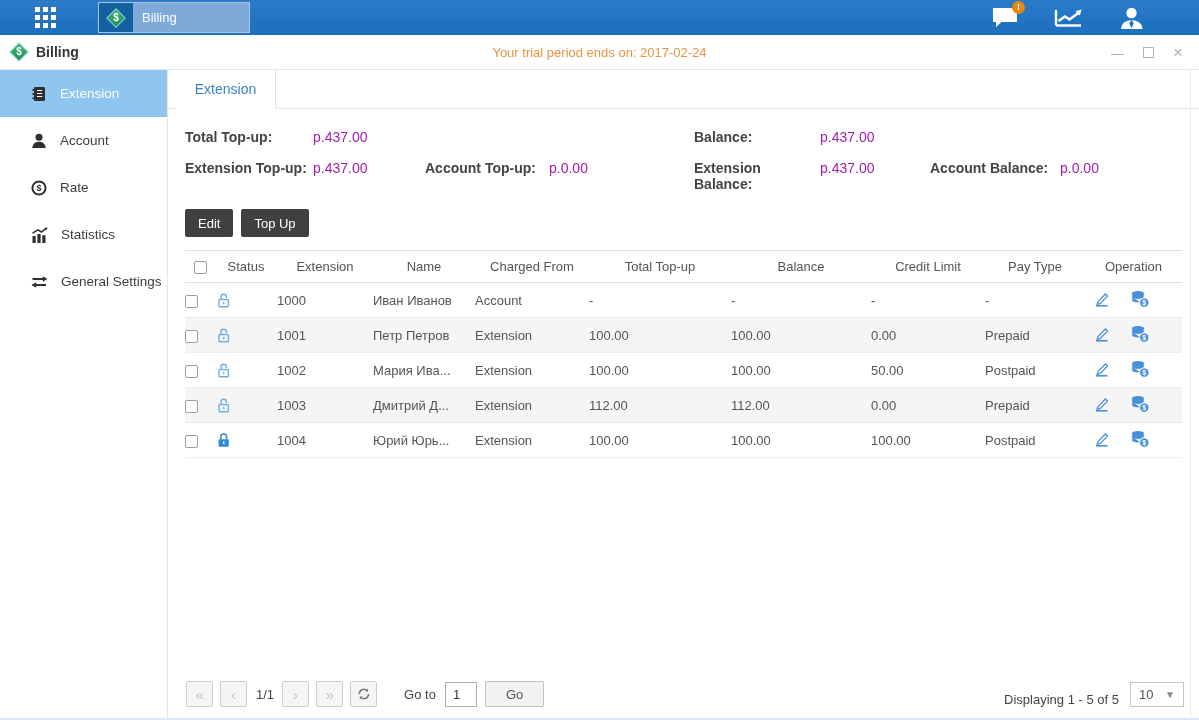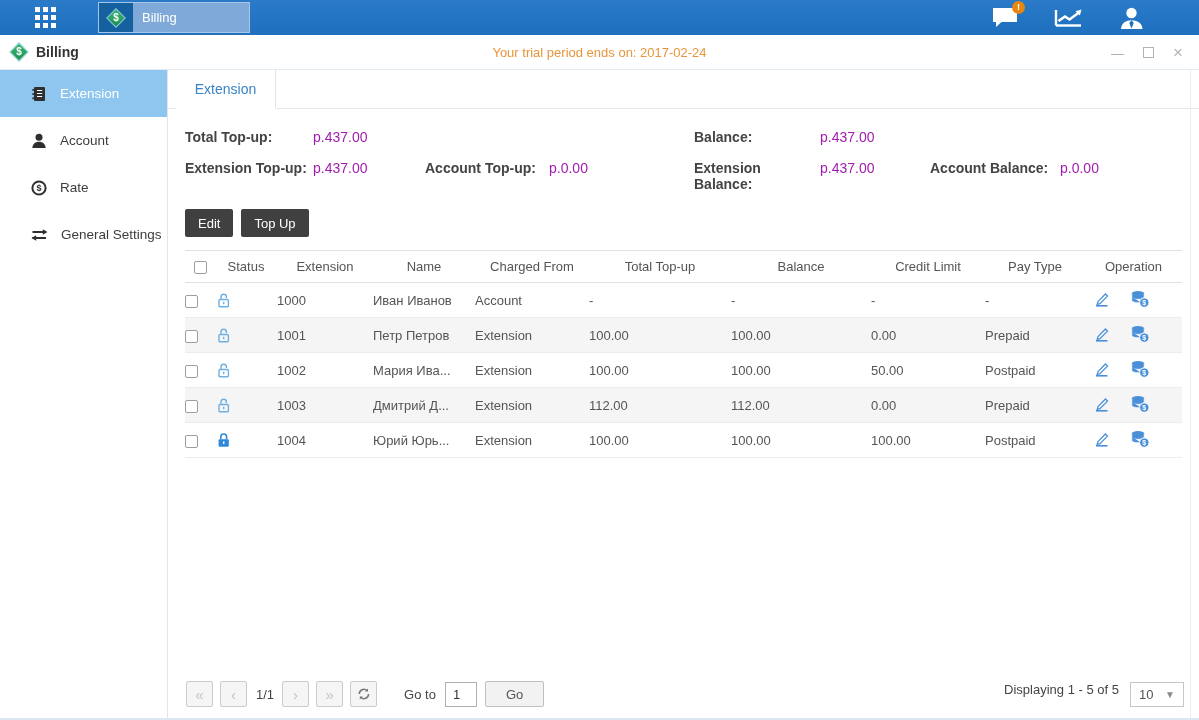--- a/index.html
+++ b/index.html
@@ -63,21 +63,21 @@
   td.locked .lock-closed { display:inline; }
   .op-icon { display:inline-block; margin:0 8px; cursor:pointer; vertical-align:middle; }
 
   .pagination { height:48px; flex:0 0 auto; display:flex; align-items:center; padding:0 15px 0 18px; }
   .pg-btn { width:27px; height:26px; background:#f5f5f5; border:1px solid #ccc; border-radius:2px; display:flex; align-items:center; justify-content:center; color:#c3c3c3; font-size:15px; margin-right:7px; cursor:pointer; font-family:inherit; }
   .pg-page { color:#444; margin:0 8px 0 2px; }
   .pg-refresh { color:#777; }
   .goto-label { margin:0 9px 0 20px; color:#444; }
   .goto-input { width:32px; height:25px; border:1px solid #b0b0b0; font-size:13px; color:#333; padding-left:7px; font-family:inherit; }
   .go-btn { margin-left:8px; height:26px; padding:0 20px; background:#f2f2f2; border:1px solid #c0c0c0; border-radius:2px; color:#555; font-size:13px; font-family:inherit; cursor:pointer; }
-  .pg-right { margin-left:auto; display:flex; align-items:flex-start; gap:11px; color:#444; }
+  .pg-right { margin-left:auto; display:flex; align-items:flex-end; gap:11px; color:#444; }
   .size-select { width:54px; height:25px; border:1px solid #c6c6c6; background:#fff; display:flex; align-items:center; justify-content:space-between; padding:0 8px; color:#555; cursor:pointer; }
   .size-caret { color:#8a8a8a; font-size:10px; }
 </style>
 </head>
 <body>
 
 <div class="window">
 
   <div class="topbar">
     <div class="grid-icon">
@@ -158,20 +158,30 @@
             <path d="M1.3 15c.4-4.2 3.1-6.2 6.7-6.2s6.3 2 6.7 6.2z" fill="#2f2f2f"></path>
           </svg>
         <span>Account</span>
       </div>
       <div class="side-item">
         <svg width="16" height="16" viewBox="0 0 16 16">
             <circle cx="8" cy="8" r="6.6" fill="none" stroke="#2f2f2f" stroke-width="2"></circle>
             <text x="8" y="11.2" text-anchor="middle" font-size="9" font-weight="bold" fill="#2f2f2f">$</text>
           </svg>
         <span>Rate</span>
+      </div>
+      <div class="side-item">
+        <svg width="17" height="16" viewBox="0 0 17 16">
+            <rect x="1.5" y="9" width="3.2" height="7" fill="#2f2f2f"></rect>
+            <rect x="6.4" y="7" width="3.2" height="9" fill="#2f2f2f"></rect>
+            <rect x="11.3" y="8.2" width="3.2" height="7.8" fill="#2f2f2f"></rect>
+            <path d="M1.5 6.2l5.5-3.4 3.4 2.2 4.3-3.4" fill="none" stroke="#2f2f2f" stroke-width="1.5"></path>
+            <path d="M13.6.4l3 .4-1.3 2.8z" fill="#2f2f2f"></path>
+          </svg>
+        <span>Statistics</span>
       </div>
       <div class="side-item">
         <svg width="17" height="16" viewBox="0 0 17 16">
             <path d="M1.5 5h13.5M1.5 11h13.5" stroke="#2f2f2f" stroke-width="1.9"></path>
             <path d="M11.8 2.2L16.5 5l-4.7 2.8zM5.2 8.2L.5 11l4.7 2.8z" fill="#2f2f2f"></path>
           </svg>
         <span>General Settings</span>
       </div>
     </div>
 

